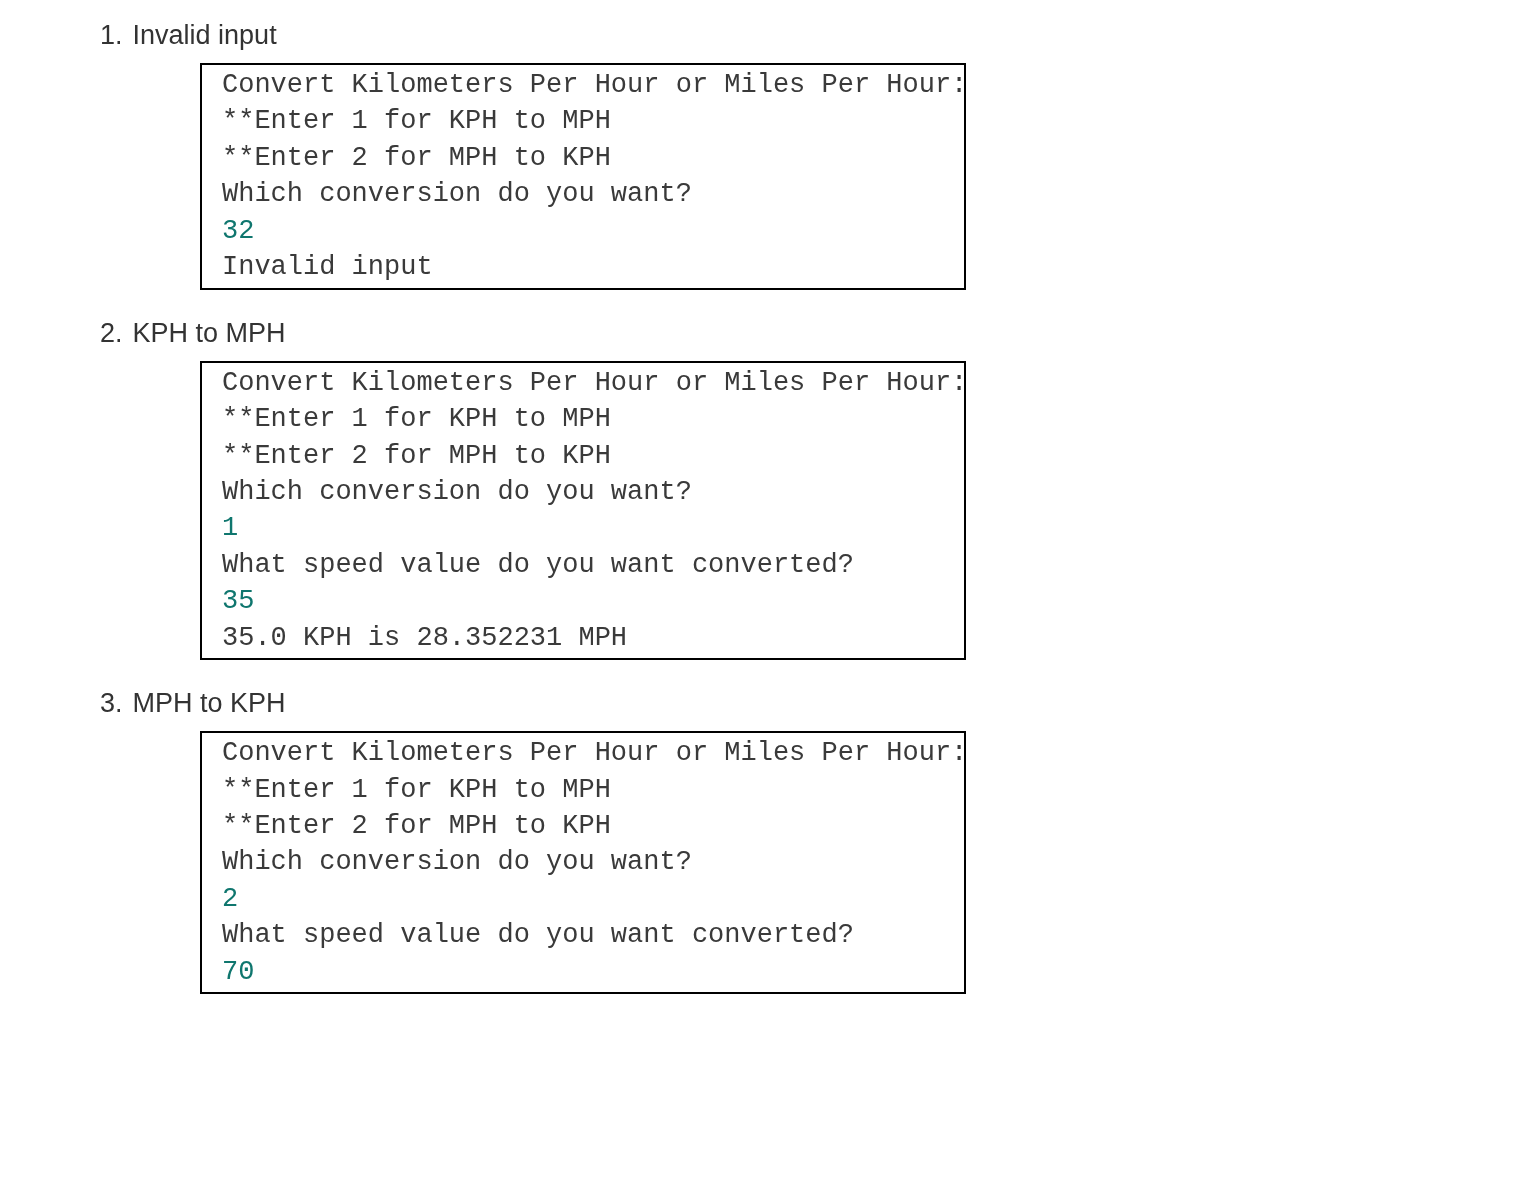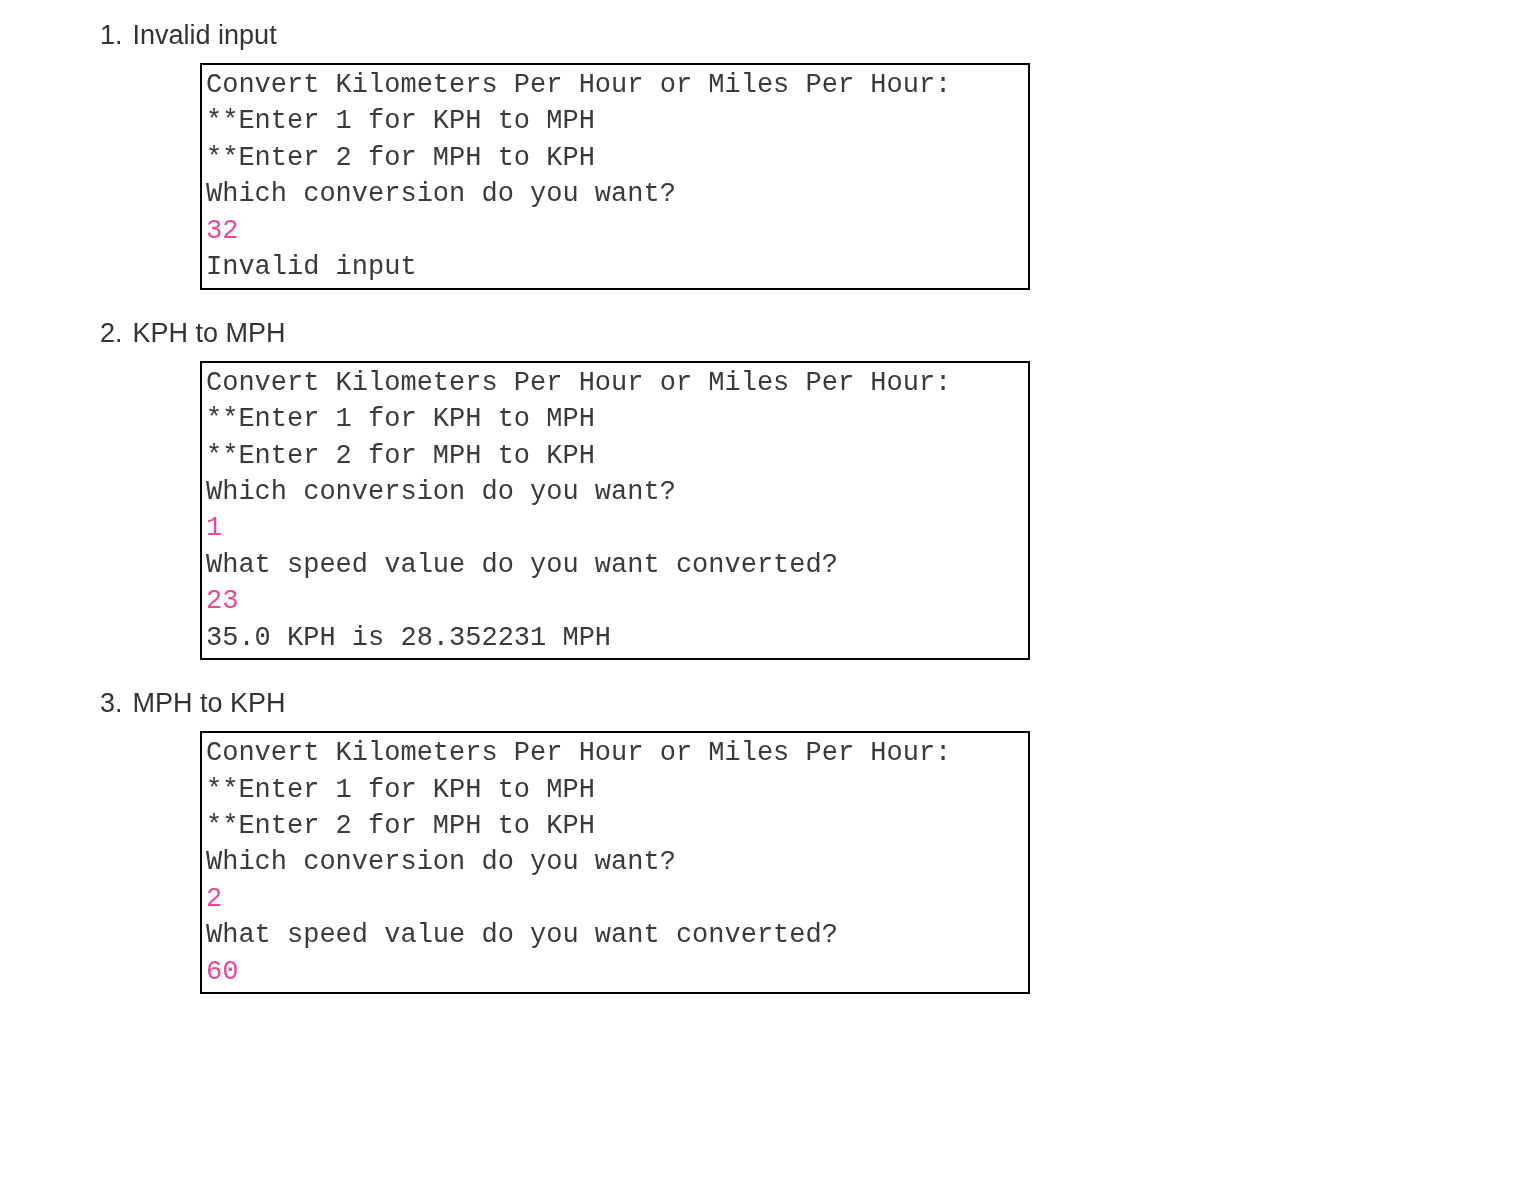--- a/index.html
+++ b/index.html
@@ -26,32 +26,32 @@
     .section-number {
       margin-right: 10px;
       color: #333333;
     }
     .section-title {
       color: #333333;
     }
     .console-box {
       margin-left: 160px;
       border: 2px solid #000000;
-      width: 830px;
-      padding: 2px 6px 2px 4px;
+      width: 766px;
+      padding: 2px 6px 2px 20px;
       font-family: Consolas, 'Courier New', monospace;
       font-size: 27px;
       line-height: 1.35;
       color: #3a3a3a;
     }
     .console-line {
       white-space: pre;
     }
     .input-line {
-      color: #ec4899;
+      color: #0f766e;
     }
   </style>
 </head>
 <body>
 
 <div class="section">
   <div class="section-header">
     <span class="section-number">1.</span>
     <span class="section-title">Invalid input</span>
   </div>
@@ -70,32 +70,32 @@
     <span class="section-number">2.</span>
     <span class="section-title">KPH to MPH</span>
   </div>
   <div class="console-box">
     <div class="console-line">Convert Kilometers Per Hour or Miles Per Hour:</div>
     <div class="console-line">**Enter 1 for KPH to MPH</div>
     <div class="console-line">**Enter 2 for MPH to KPH</div>
     <div class="console-line">Which conversion do you want?</div>
     <div class="console-line input-line">1</div>
     <div class="console-line">What speed value do you want converted?</div>
-    <div class="console-line input-line">23</div>
+    <div class="console-line input-line">35</div>
     <div class="console-line">35.0 KPH is 28.352231 MPH</div>
   </div>
 </div>
 
 <div class="section">
   <div class="section-header">
     <span class="section-number">3.</span>
     <span class="section-title">MPH to KPH</span>
   </div>
   <div class="console-box">
     <div class="console-line">Convert Kilometers Per Hour or Miles Per Hour:</div>
     <div class="console-line">**Enter 1 for KPH to MPH</div>
     <div class="console-line">**Enter 2 for MPH to KPH</div>
     <div class="console-line">Which conversion do you want?</div>
     <div class="console-line input-line">2</div>
     <div class="console-line">What speed value do you want converted?</div>
-    <div class="console-line input-line">60</div>
+    <div class="console-line input-line">70</div>
   </div>
 </div>
 
 </body></html>

